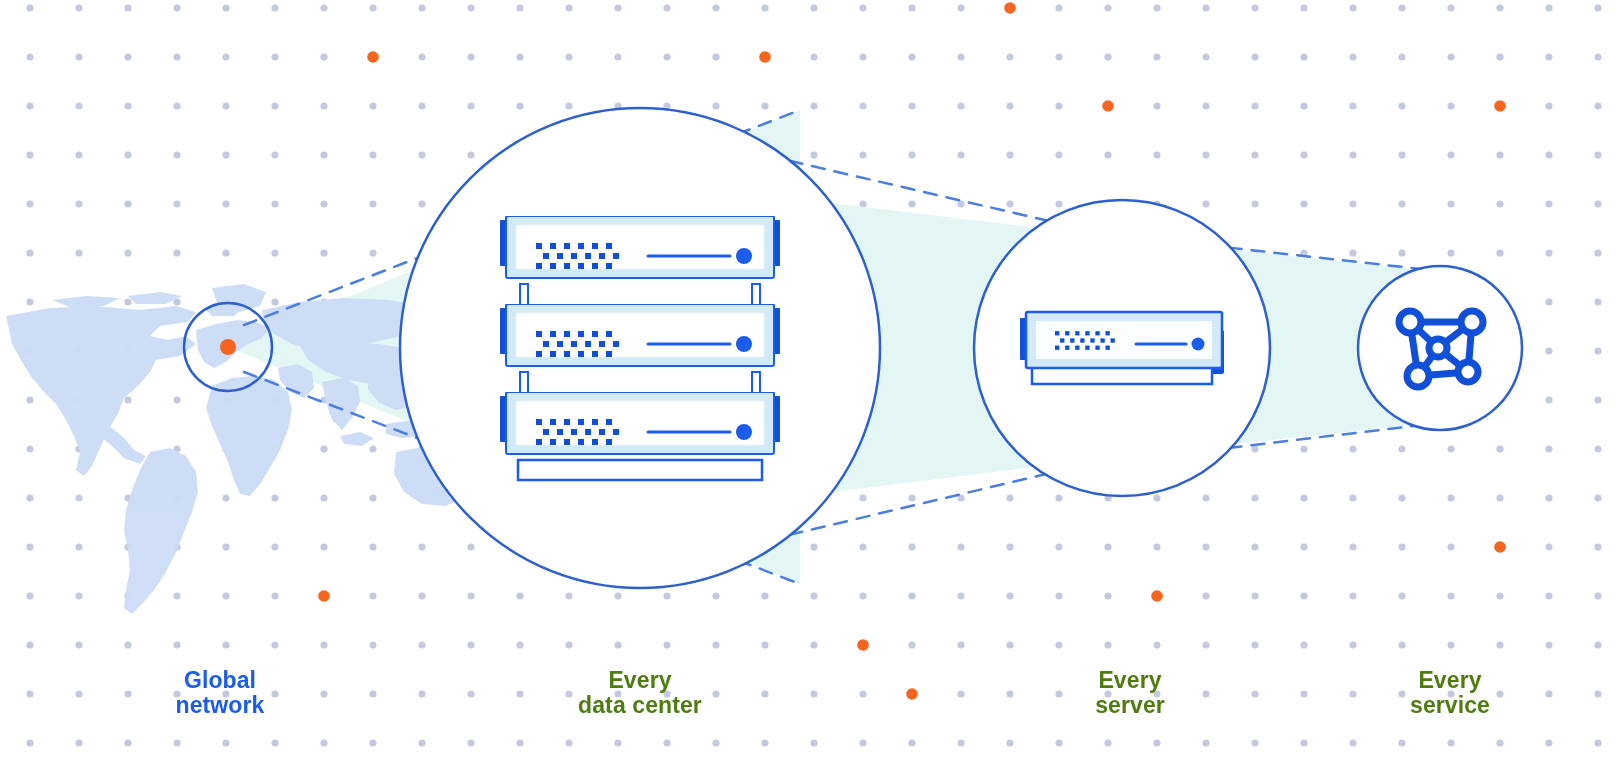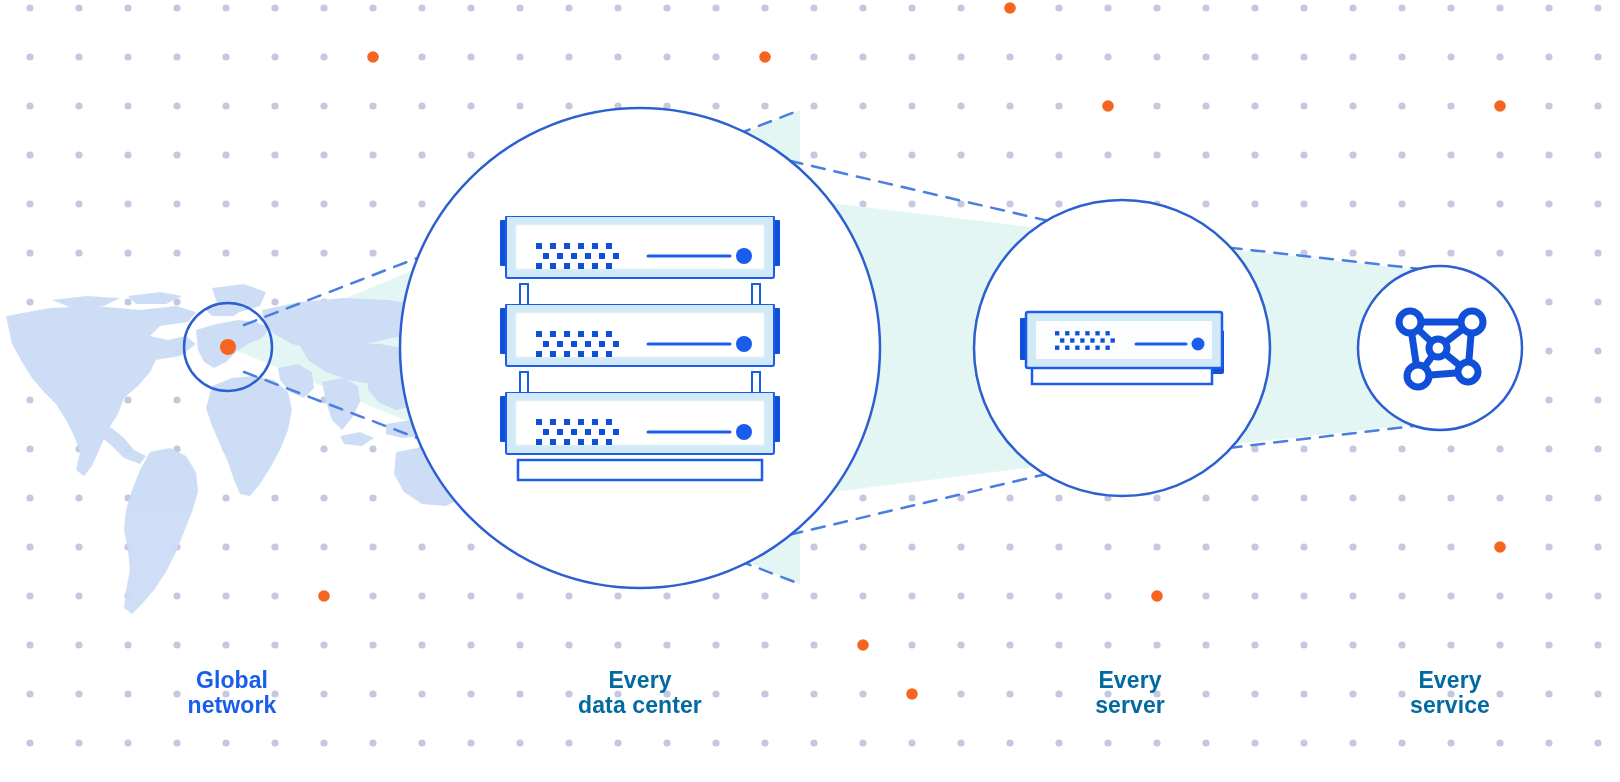--- a/index.html
+++ b/index.html
@@ -34,29 +34,29 @@
     width: 1620px;
     height: 782px;
     pointer-events: none;
   }
   .stage-label {
     position: absolute;
     text-align: center;
     font-size: 23px;
     line-height: 25px;
     font-weight: 700;
-    color: #0369a1;
+    color: #4d7c0f;
     letter-spacing: 0.1px;
     white-space: pre-line;
     pointer-events: auto;
   }
   .stage-label.accent {
     color: #1a5ceb;
   }
-  #label-global   { left: 132px; top: 668px; width: 200px; }
+  #label-global   { left: 120px; top: 668px; width: 200px; }
   #label-dc       { left: 540px; top: 668px; width: 200px; }
   #label-server   { left: 1030px; top: 668px; width: 200px; }
   #label-service  { left: 1350px; top: 668px; width: 200px; }
 </style>
 </head>
 <body>
 
 <div id="stage">
 
   <svg id="diagram-svg" viewBox="0 0 1620 782" xmlns="http://www.w3.org/2000/svg">

